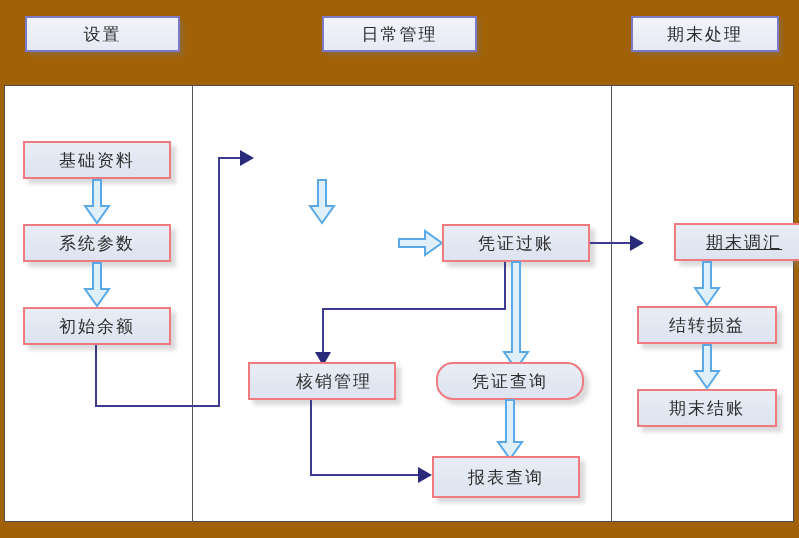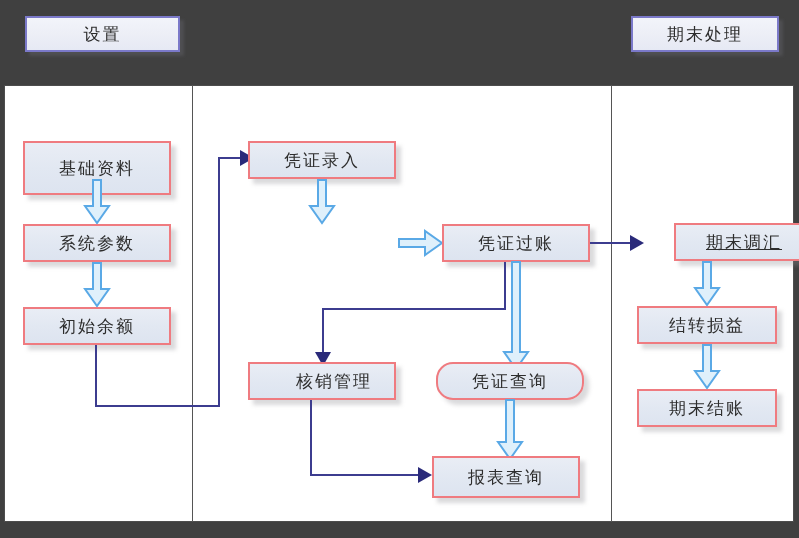--- a/index.html
+++ b/index.html
@@ -8,21 +8,21 @@
     padding: 0;
     background: #ffffff;
   }
   body {
     font-family: "Liberation Serif", "DejaVu Serif", serif;
   }
   #canvas {
     position: relative;
     width: 799px;
     height: 538px;
-    background: #404040;
+    background: #a16207;
     overflow: hidden;
   }
 
   
   .stage-box {
     position: absolute;
     box-sizing: border-box;
     background: linear-gradient(to bottom, #f2f4fa 0%, #eceef6 55%, #e6e9f4 100%);
     border: 2px solid #7b79c9;
     box-shadow: 4px 4px 3px rgba(120,120,130,0.28);
@@ -85,30 +85,33 @@
 </style>
 </head>
 <body>
 
 <div id="canvas">
 
   <div class="stage-box" style="left:25px; top:16px; width:155px; height:36px;">
     <span>设置</span>
   </div>
 
+  <div class="stage-box" style="left:322px; top:16px; width:155px; height:36px;">
+    <span>日常管理</span>
+  </div>
 
   <div class="stage-box" style="left:631px; top:16px; width:148px; height:36px;">
     <span>期末处理</span>
   </div>
 
   <div class="frame" style="left:4px; top:85px; width:790px; height:437px;"></div>
   <div class="divider" style="left:192px; top:85px; height:437px;"></div>
   <div class="divider" style="left:611px; top:85px; height:437px;"></div>
 
-  <div class="node" style="left:23px; top:141px; width:148px; height:54px;">
+  <div class="node" style="left:23px; top:141px; width:148px; height:38px;">
     <span>基础资料</span>
   </div>
 
   <svg class="blockarrow" style="left:84px; top:180px;" width="26" height="44" viewBox="0 0 26 44">
     <polygon points="9,0 17,0 17,26 25,26 13,43 1,26 9,26" fill="#dff0fb" stroke="#5aa9e6" stroke-width="2" stroke-linejoin="miter"></polygon>
   </svg>
 
   <div class="node" style="left:23px; top:224px; width:148px; height:38px;">
     <span>系统参数</span>
   </div>
@@ -122,23 +125,20 @@
   </div>
 
   <div class="conn v" style="left:95px; top:345px; height:62px;"></div>
   <div class="conn h" style="left:95px; top:405px; width:125px;"></div>
   <div class="conn v" style="left:218px; top:158px; height:249px;"></div>
   <div class="conn h" style="left:218px; top:157px; width:24px;"></div>
   <svg class="arrowhead" style="left:240px; top:150px;" width="14" height="17" viewBox="0 0 14 17">
     <polygon points="0,0 14,8 0,16" fill="#2a2a7a"></polygon>
   </svg>
 
-  <div class="node" style="left:248px; top:141px; width:148px; height:38px;">
-    <span>凭证录入</span>
-  </div>
 
   <svg class="blockarrow" style="left:309px; top:180px;" width="26" height="44" viewBox="0 0 26 44">
     <polygon points="9,0 17,0 17,26 25,26 13,43 1,26 9,26" fill="#dff0fb" stroke="#5aa9e6" stroke-width="2" stroke-linejoin="miter"></polygon>
   </svg>
 
 
   <svg class="blockarrow" style="left:399px; top:230px;" width="44" height="26" viewBox="0 0 44 26">
     <polygon points="0,9 26,9 26,1 43,13 26,25 26,17 0,17" fill="#dff0fb" stroke="#5aa9e6" stroke-width="2" stroke-linejoin="miter"></polygon>
   </svg>
 

